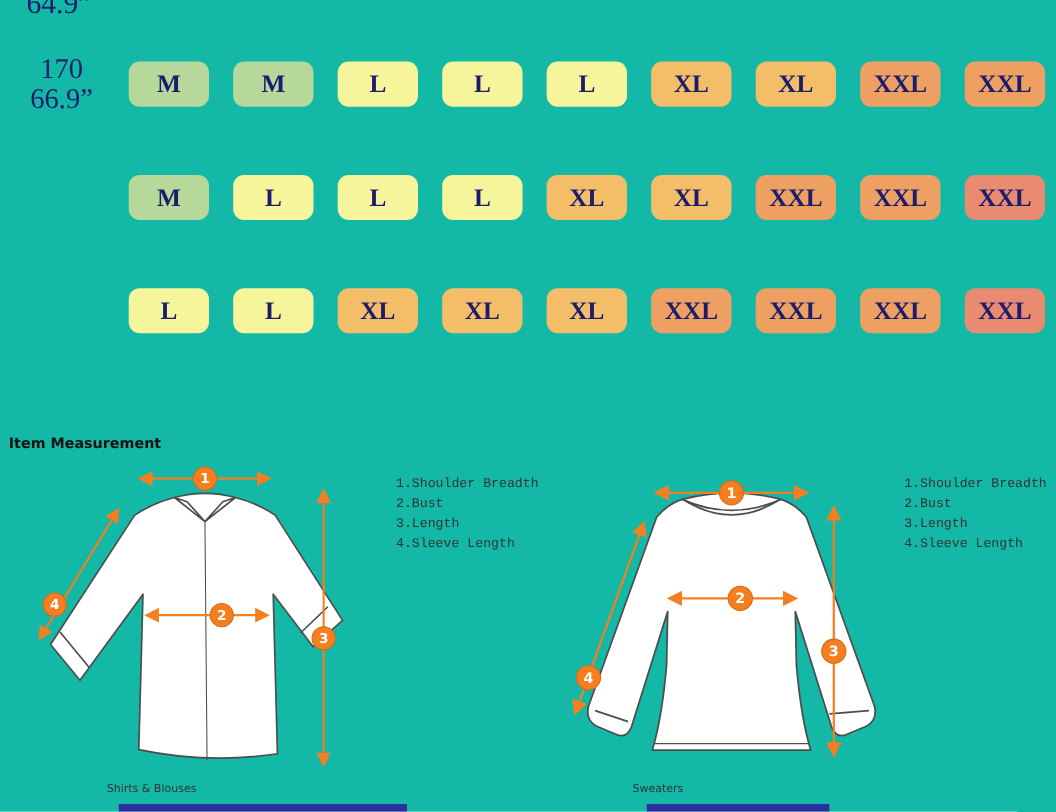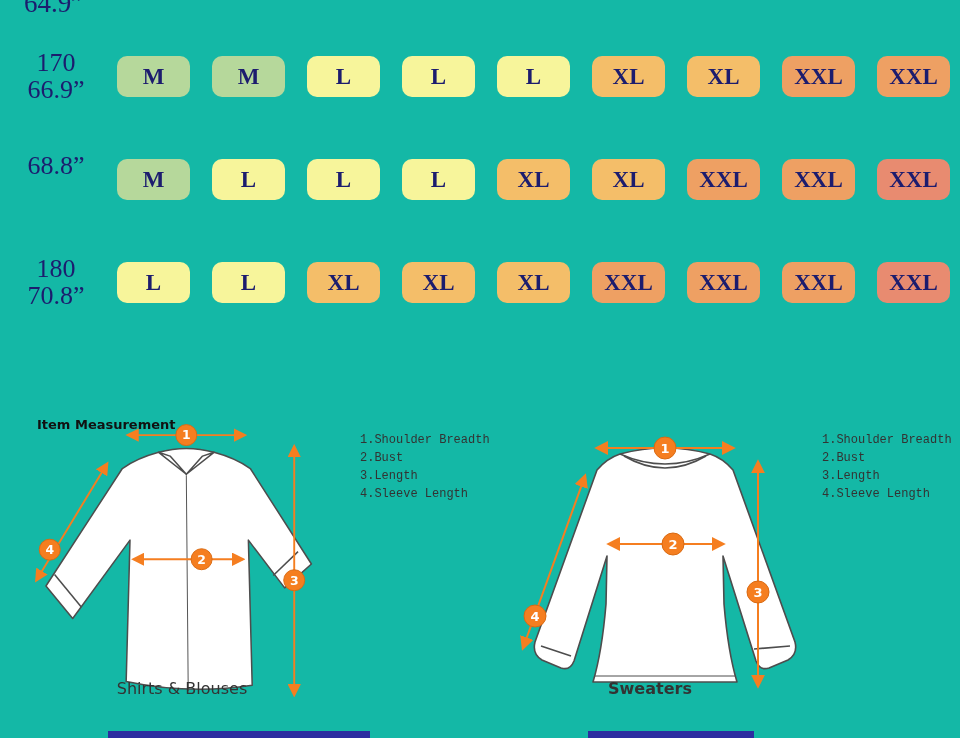--- a/index.html
+++ b/index.html
@@ -25,38 +25,38 @@
   }
   .cells { position:absolute; left:117px; top:0; display:flex; gap:22px; }
   .cell {
     width:73px; height:41px; border-radius:10px;
     display:flex; align-items:center; justify-content:center;
     font-weight:bold; font-size:23px; color:#1c1c6e;
   }
 
   
   .meas-heading {
-    position:absolute; left:8px; top:417px;
+    position:absolute; left:8px; top:396px;
     font-family:"DejaVu Sans","Liberation Sans",sans-serif;
-    font-size:13px; font-weight:bold; color:#111111;margin-left:29px;
+    font-size:13px; font-weight:bold; color:#111111;
   }
   .legend {
     position:absolute; top:431px; width:160px;
     font-family:Liberation Mono, monospace;
     font-size:12px; color:#333333; line-height:18px;
   }
   .legend-left  { left:360px; }
   .legend-right { left:822px; }
   .caption {
-    position:absolute; top:679px; text-align:center;
+    position:absolute; top:712px; 
     font-family:"DejaVu Sans","Liberation Sans",sans-serif;
-    font-size:16px; color:#333333;
+    font-size:10px; color:#333333;
   }
   .caption-shirt   { left:97px;  width:170px; }
-  .caption-sweater { left:575px; width:150px;font-weight:bold; }
+  .caption-sweater { left:575px; width:150px; }
 
   svg text.marker-num {
     fill:#ffffff; font-weight:bold; font-size:13px;
     font-family:"DejaVu Sans","Liberation Sans",sans-serif;
     text-anchor:middle;
   }
 
   
   .cutoff { position:absolute; bottom:0; height:7px; background:#2d2da0; }
   .cutoff-a { left:108px; width:262px; }
@@ -84,39 +84,34 @@
           <div class="cell" style="background: rgb(247, 245, 155); color: rgb(28, 28, 110);">L</div>
           <div class="cell" style="background: rgb(247, 245, 155); color: rgb(28, 28, 110);">L</div>
           <div class="cell" style="background: rgb(244, 190, 105); color: rgb(28, 28, 110);">XL</div>
           <div class="cell" style="background: rgb(244, 190, 105); color: rgb(28, 28, 110);">XL</div>
           <div class="cell" style="background: rgb(238, 160, 99); color: rgb(28, 28, 110);">XXL</div>
           <div class="cell" style="background: rgb(238, 160, 99); color: rgb(28, 28, 110);">XXL</div>
         </div>
       </div>
       <div class="size-row" style="top: 159px;">
         <div class="row-label">
-          <div>68.8”</div>
         </div>
         <div class="cells">
           <div class="cell" style="background: rgb(182, 216, 155); color: rgb(28, 28, 110);">M</div>
           <div class="cell" style="background: rgb(247, 245, 155); color: rgb(28, 28, 110);">L</div>
           <div class="cell" style="background: rgb(247, 245, 155); color: rgb(28, 28, 110);">L</div>
           <div class="cell" style="background: rgb(247, 245, 155); color: rgb(28, 28, 110);">L</div>
           <div class="cell" style="background: rgb(244, 190, 105); color: rgb(28, 28, 110);">XL</div>
           <div class="cell" style="background: rgb(244, 190, 105); color: rgb(28, 28, 110);">XL</div>
           <div class="cell" style="background: rgb(238, 160, 99); color: rgb(28, 28, 110);">XXL</div>
           <div class="cell" style="background: rgb(238, 160, 99); color: rgb(28, 28, 110);">XXL</div>
           <div class="cell" style="background: rgb(232, 139, 112); color: rgb(28, 28, 110);">XXL</div>
         </div>
       </div>
       <div class="size-row" style="top: 262px;">
-        <div class="row-label">
-          <div>180</div>
-          <div>70.8”</div>
-        </div>
         <div class="cells">
           <div class="cell" style="background: rgb(247, 245, 155); color: rgb(28, 28, 110);">L</div>
           <div class="cell" style="background: rgb(247, 245, 155); color: rgb(28, 28, 110);">L</div>
           <div class="cell" style="background: rgb(244, 190, 105); color: rgb(28, 28, 110);">XL</div>
           <div class="cell" style="background: rgb(244, 190, 105); color: rgb(28, 28, 110);">XL</div>
           <div class="cell" style="background: rgb(244, 190, 105); color: rgb(28, 28, 110);">XL</div>
           <div class="cell" style="background: rgb(238, 160, 99); color: rgb(28, 28, 110);">XXL</div>
           <div class="cell" style="background: rgb(238, 160, 99); color: rgb(28, 28, 110);">XXL</div>
           <div class="cell" style="background: rgb(238, 160, 99); color: rgb(28, 28, 110);">XXL</div>
           <div class="cell" style="background: rgb(232, 139, 112); color: rgb(28, 28, 110);">XXL</div>

